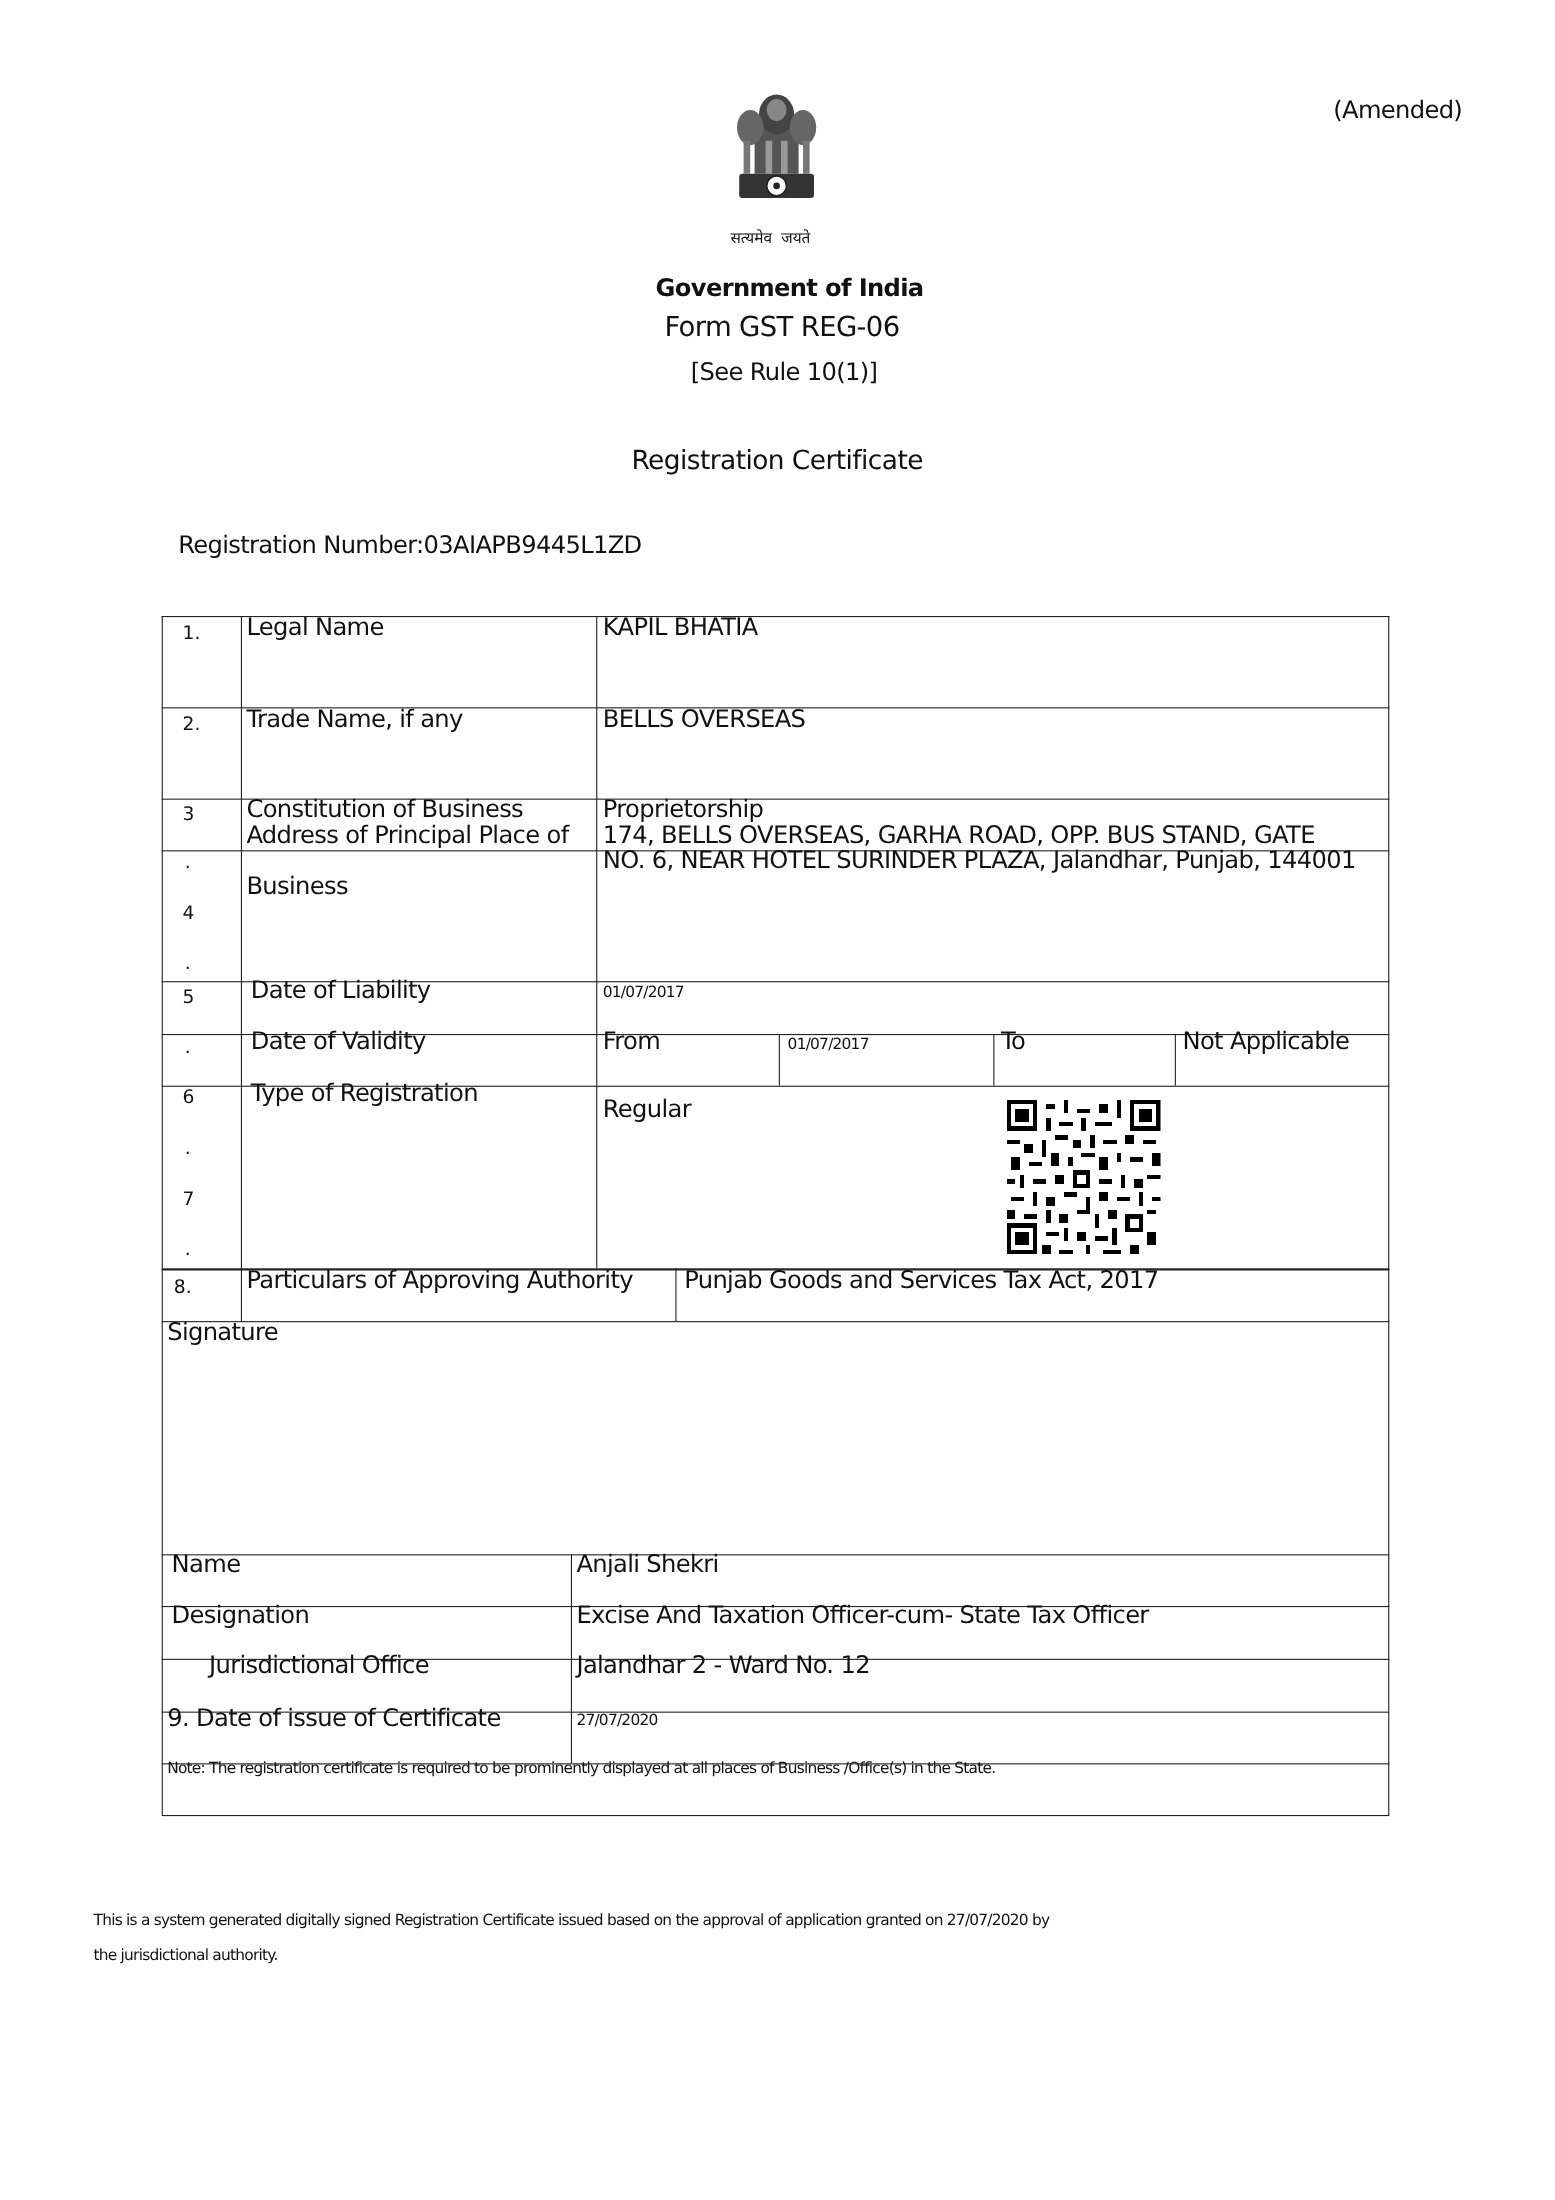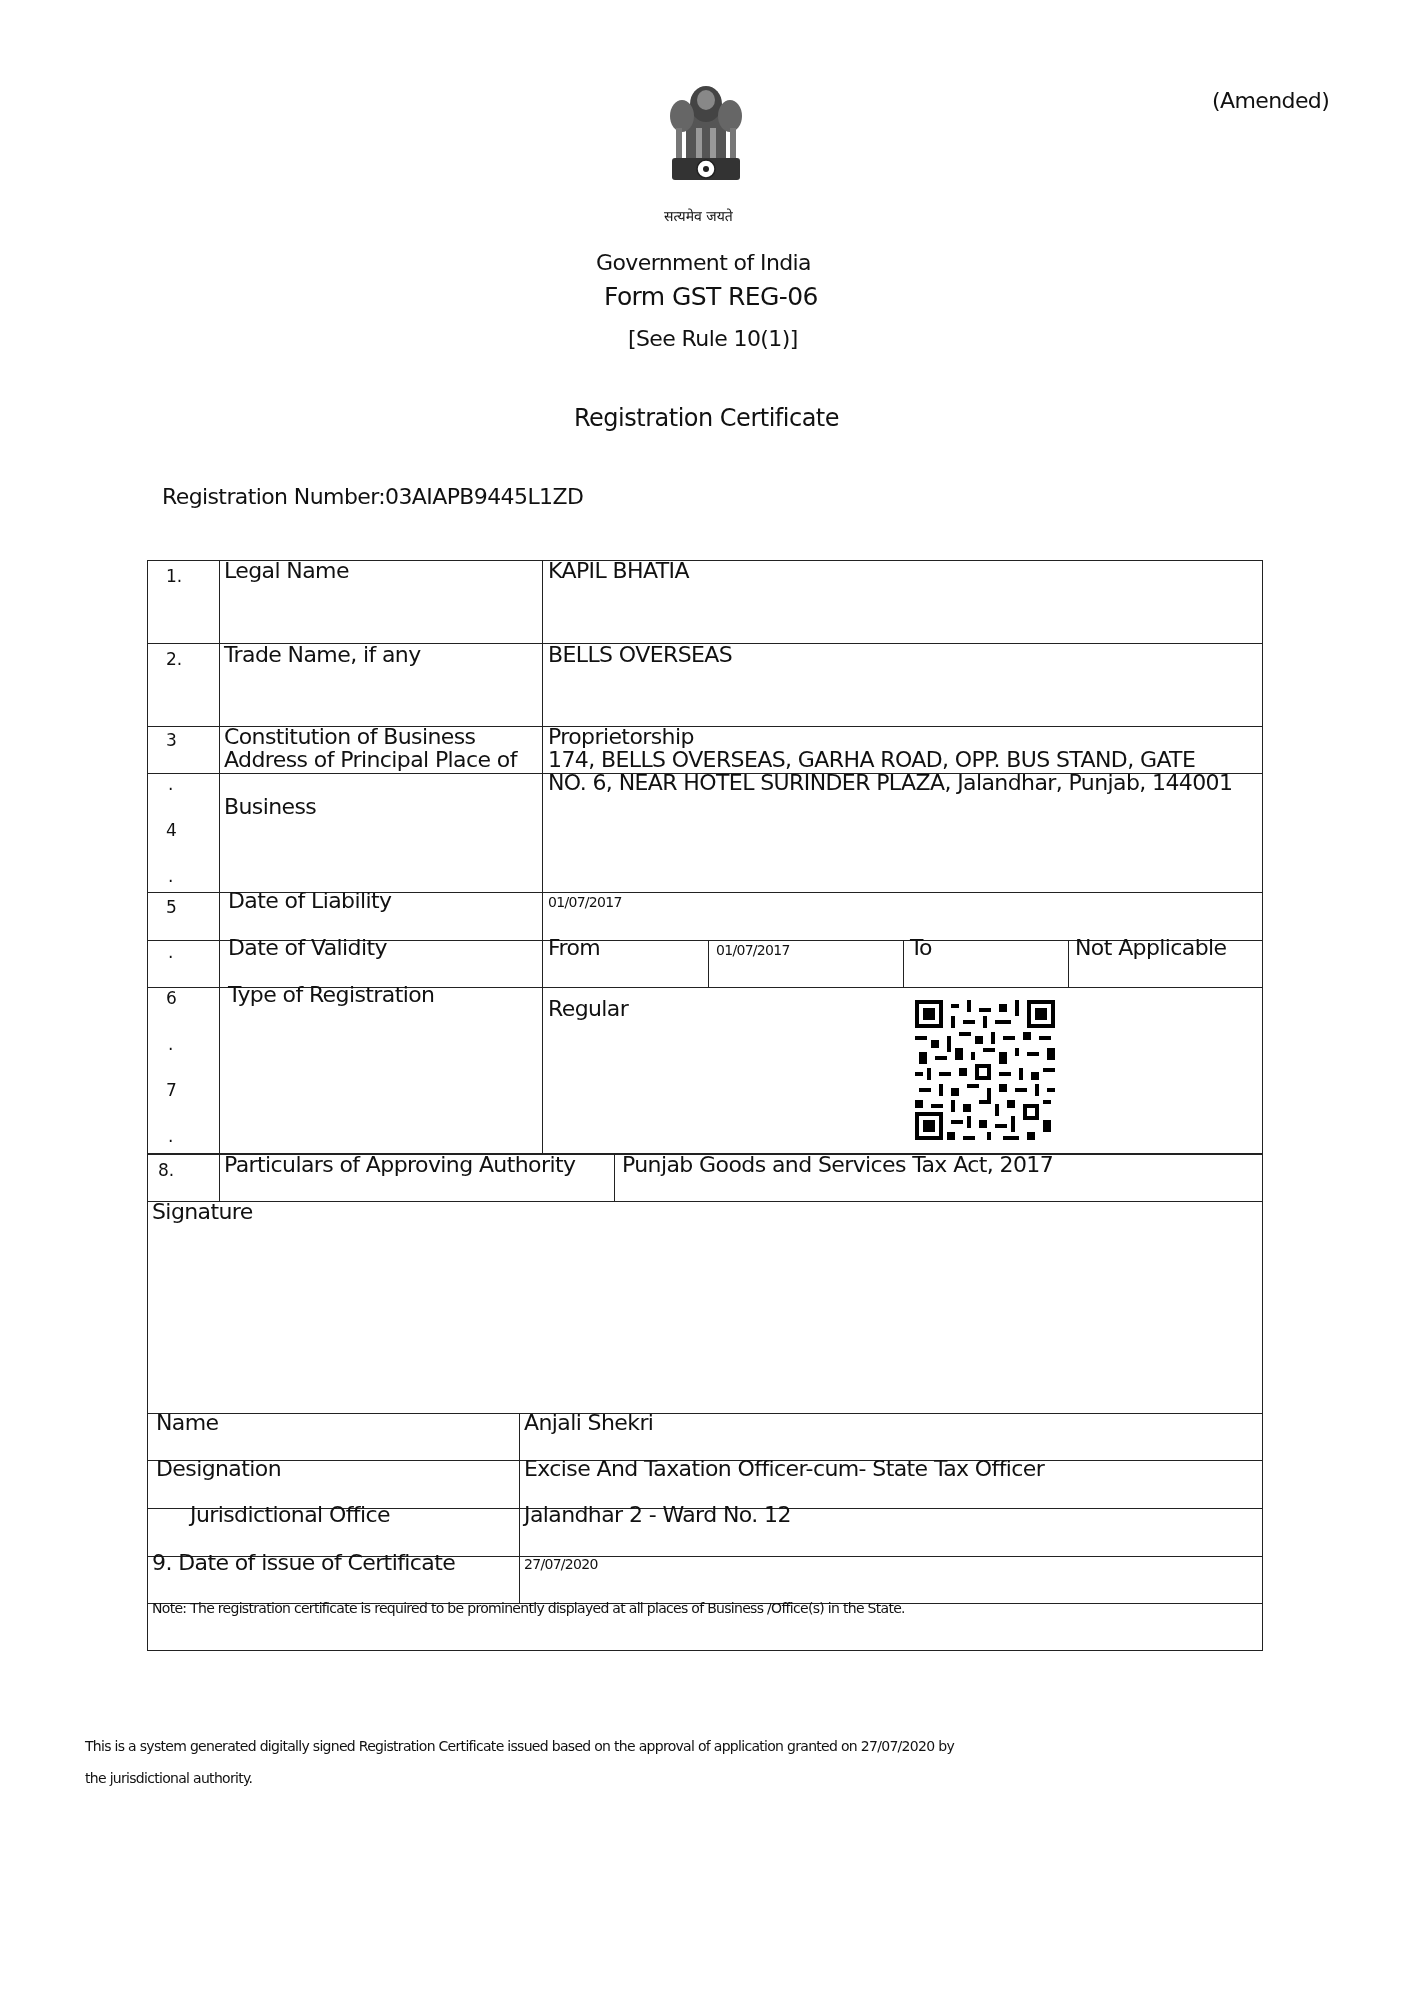--- a/index.html
+++ b/index.html
@@ -28,23 +28,23 @@
     <ellipse cx="44" cy="26" rx="16" ry="18" fill="#444"></ellipse>
     <ellipse cx="20" cy="38" rx="12" ry="16" fill="#666"></ellipse>
     <ellipse cx="68" cy="38" rx="12" ry="16" fill="#666"></ellipse>
     <ellipse cx="44" cy="22" rx="9" ry="10" fill="#888"></ellipse>
     <rect x="14" y="50" width="6" height="30" fill="#777"></rect>
     <rect x="68" y="50" width="6" height="30" fill="#777"></rect>
     <rect x="34" y="50" width="6" height="30" fill="#999"></rect>
     <rect x="48" y="50" width="6" height="30" fill="#999"></rect>
   </svg>
 </div>
-<div class="abs" style="left:664px; top:206px; font-size:14px;">सत्यमेव जयते</div>
-
-<div class="abs txt" style="left:596px; top:250px;">Government of India</div>
+<div class="abs" style="left:664px; top:206px; font-size:14px;font-family:Liberation Mono, monospace;">सत्यमेव जयते</div>
+
+<div class="abs txt" style="left:596px; top:250px;font-weight:bold;">Government of India</div>
 <div class="abs" style="left:604px; top:282px; font-size:25px; letter-spacing:-0.6px;">Form GST REG-06</div>
 <div class="abs txt" style="left:628px; top:326px;text-align:center;">[See Rule 10(1)]</div>
 <div class="abs" style="left:574px; top:404px; font-size:24px; letter-spacing:-0.5px;">Registration Certificate</div>
 
 <div class="abs txt" style="left:162px; top:484px;text-align:center;">
   <span>Registration Number:</span><span>03AIAPB9445L1ZD</span>
 </div>
 
 <div class="hline" style="left:147px; top:560px; width:1116px;"></div>
 <div class="hline" style="left:147px; top:643px; width:1116px;"></div>

